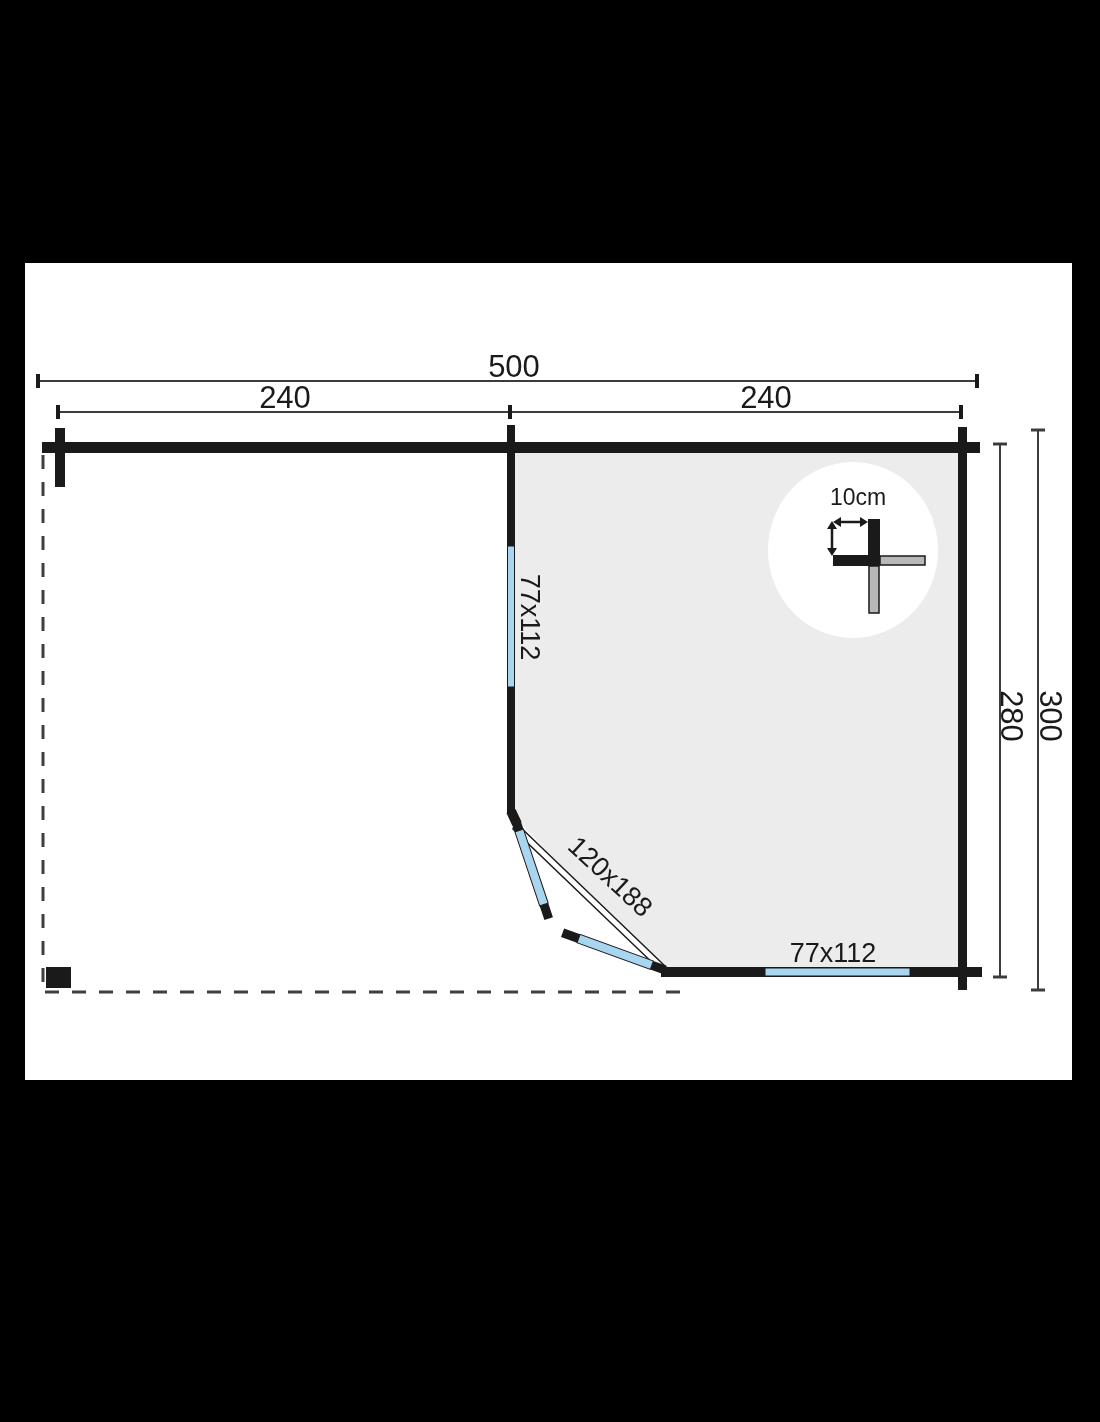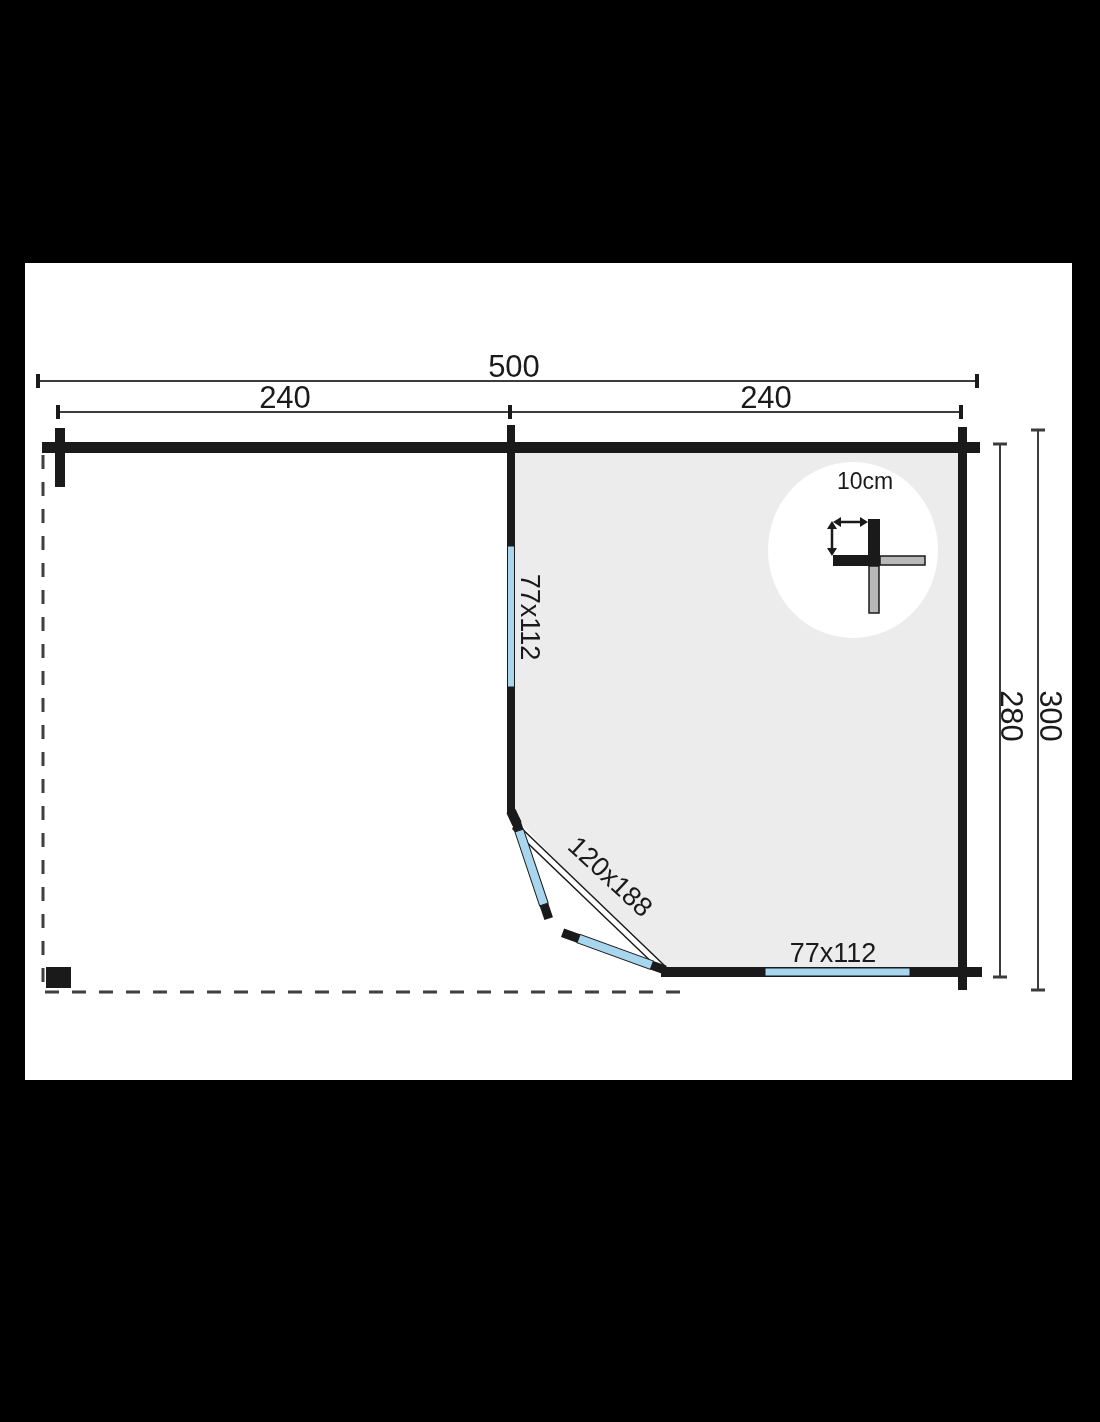--- a/index.html
+++ b/index.html
@@ -116,15 +116,15 @@
     </svg>
 
     <span class="lbl dim" style="left:489px;top:103px;">500</span>
     <span class="lbl dim" style="left:260px;top:134px;">240</span>
     <span class="lbl dim" style="left:741px;top:134px;">240</span>
     <span class="lbl dim rot90" style="left:986px;top:453px;">280</span>
     <span class="lbl dim rot90" style="left:1025px;top:453px;">300</span>
     <span class="lbl open rot90" style="left:504px;top:354px;">77x112</span>
     <span class="lbl open rot43" style="left:585px;top:614px;">120x188</span>
     <span class="lbl open" style="left:808px;top:690px;">77x112</span>
-    <span class="lbl small" style="left:833px;top:218px;margin-left:7px;">10cm</span>
+    <span class="lbl small" style="left:833px;top:234px;">10cm</span>
   </div>
 </div>
 
 </body></html>

